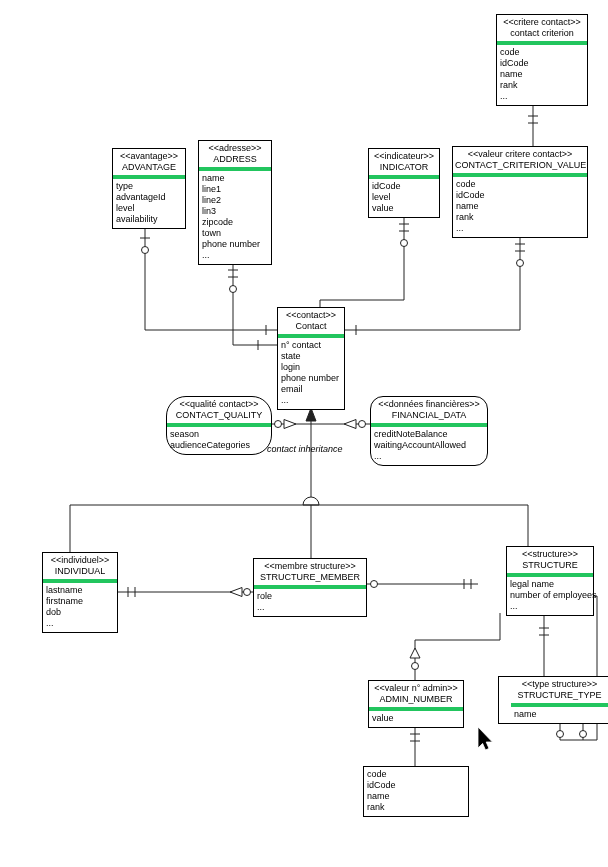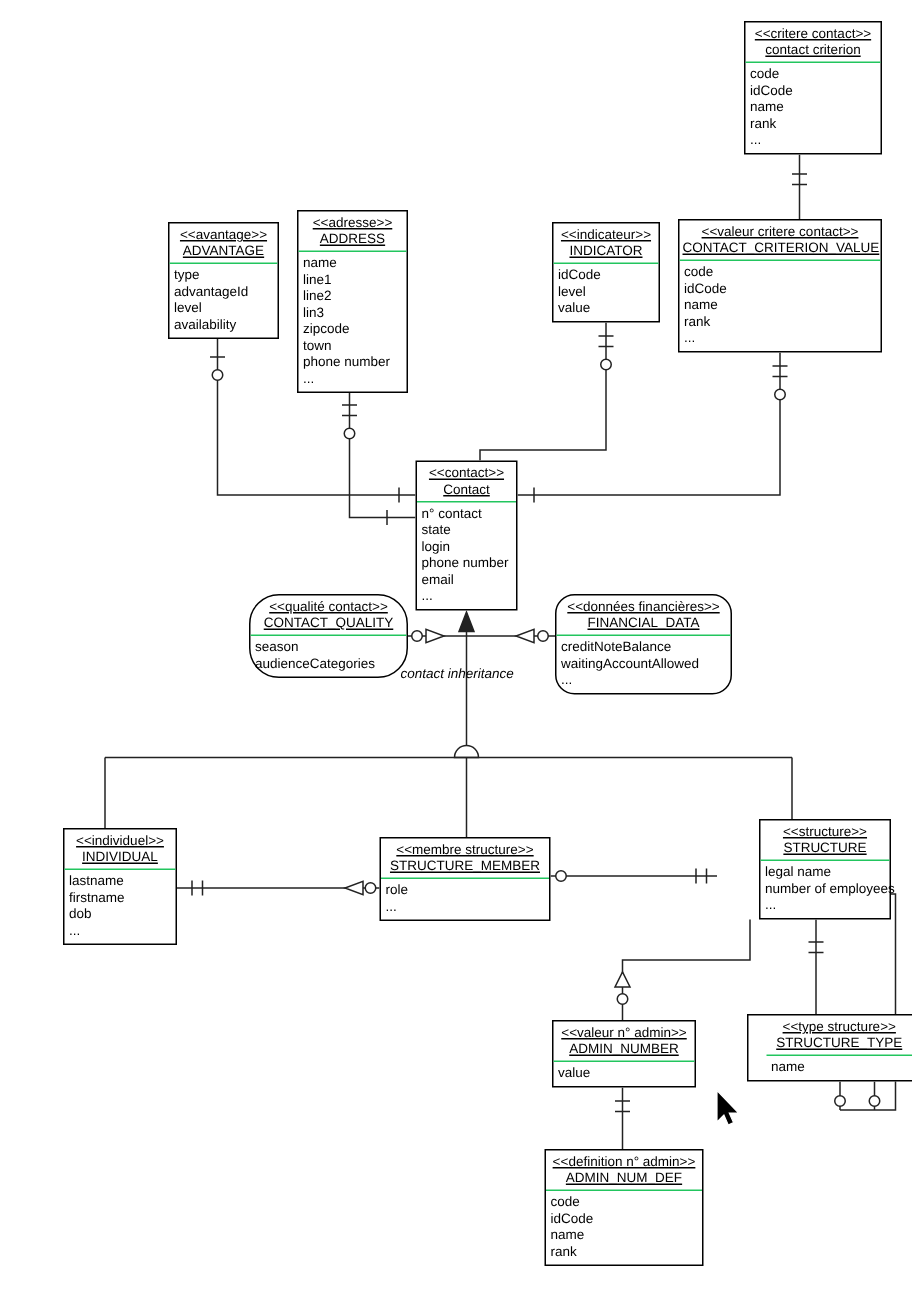--- a/index.html
+++ b/index.html
@@ -4,21 +4,21 @@
 <style>
   * { margin:0; padding:0; box-sizing:border-box; }
   html,body { background:#ffffff; }
   body { font-family:"Liberation Sans", sans-serif; color:#000; }
   .canvas { position:relative; width:608px; height:867px; background:#fff; overflow:hidden; }
   svg.wires { position:absolute; left:0; top:0; z-index:1; }
   .entity {
     position:absolute; z-index:2; background:#fff; border:1px solid #000;
     font-size:9px; line-height:11px; white-space:nowrap;
   }
-  .e-head { border-bottom:1px solid #22c55e; text-align:center; padding:2px 2px;text-decoration:underline; }
+  .e-head { border-bottom:4px solid #22c55e; text-align:center; padding:2px 2px; }
   .e-attrs { padding:2px 3px 3px 3px; min-height:11px; }
   .attr-row { height:11px; }
   .float-label { position:absolute; z-index:2; font-size:9px; line-height:11px; }
 
   #e-criterion  { left:496px; top:14px;  width:92px; }
   #e-advantage  { left:112px; top:148px; width:74px; }
   #e-address    { left:198px; top:140px; width:74px; }
   #e-indicator  { left:368px; top:148px; width:72px; }
   #e-ccv        { left:452px; top:146px; width:136px; }
   #e-contact    { left:277px; top:307px; width:68px; }
@@ -261,24 +261,20 @@
     <div class="e-head">
       <div>&lt;&lt;type structure&gt;&gt;</div>
       <div>STRUCTURE_TYPE</div>
     </div>
     <div class="e-attrs">
         <div class="attr-row">name</div>
       </div>
   </div>
 
   <div class="entity" id="e-admindef">
-    <div class="e-head">
-      <div>&lt;&lt;definition n° admin&gt;&gt;</div>
-      <div>ADMIN_NUM_DEF</div>
-    </div>
     <div class="e-attrs">
         <div class="attr-row">code</div>
         <div class="attr-row">idCode</div>
         <div class="attr-row">name</div>
         <div class="attr-row">rank</div>
       </div>
   </div>
 
   <div class="float-label" id="lbl-inherit">contact inheritance</div>
 

